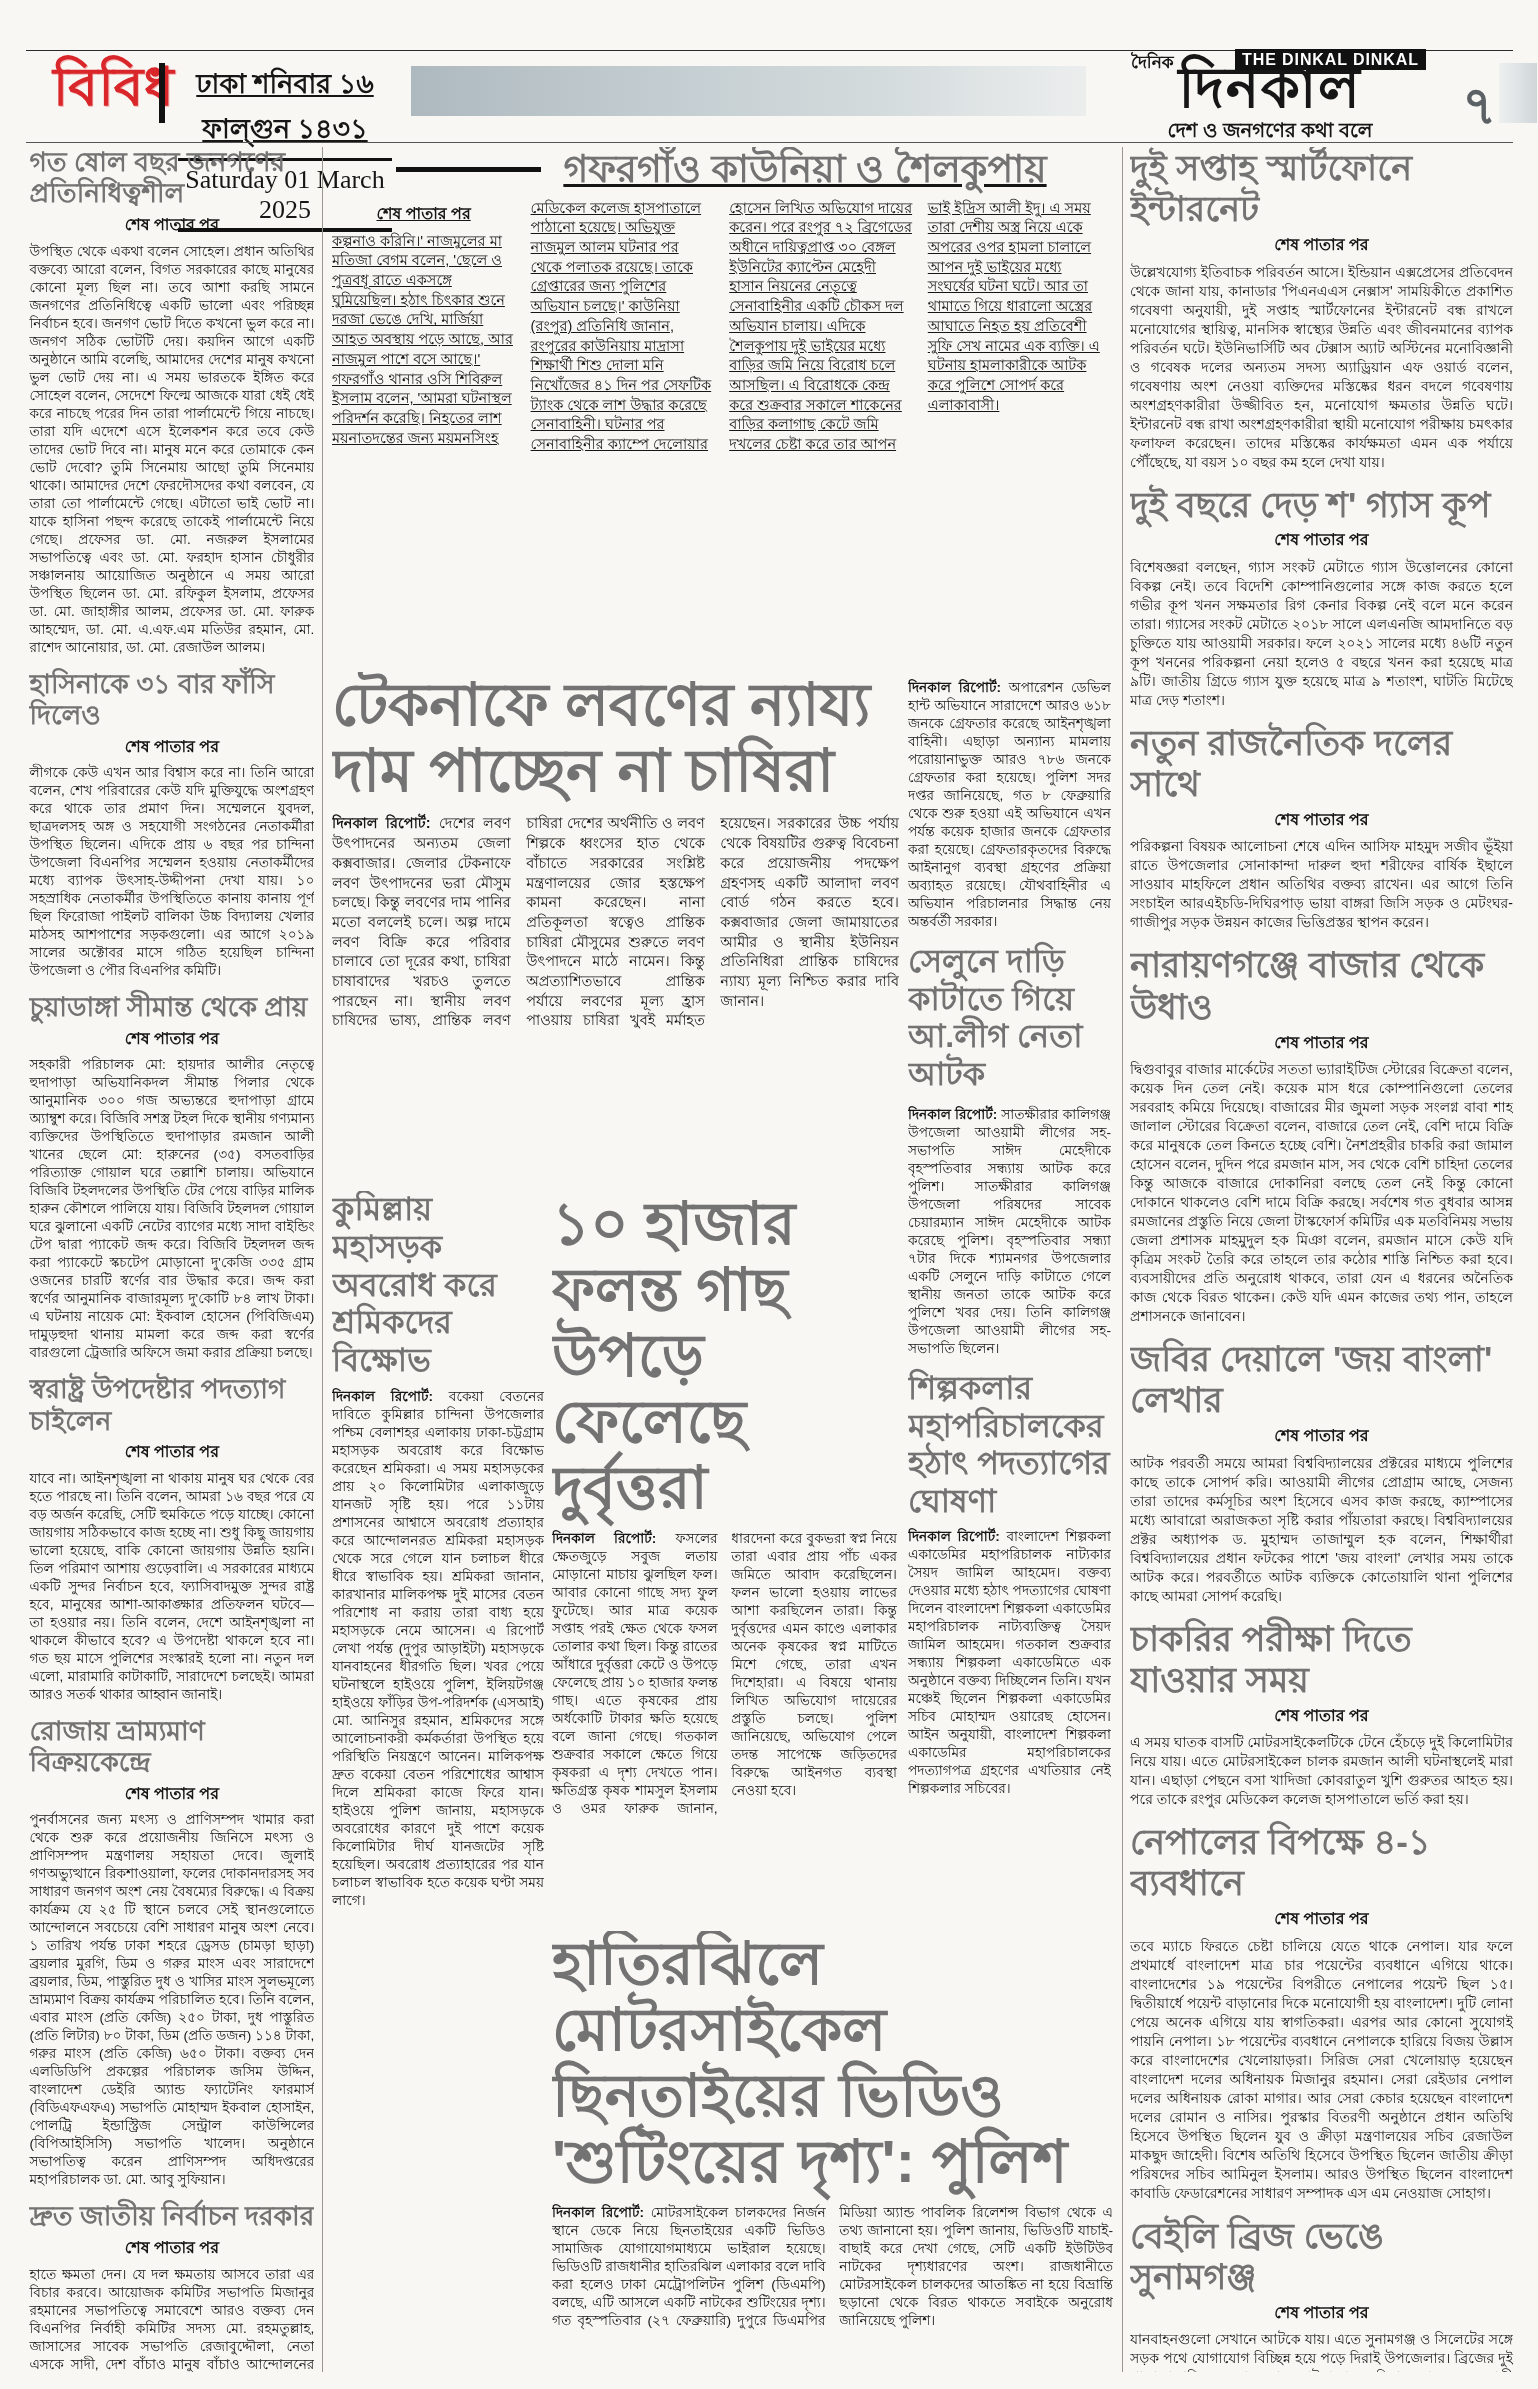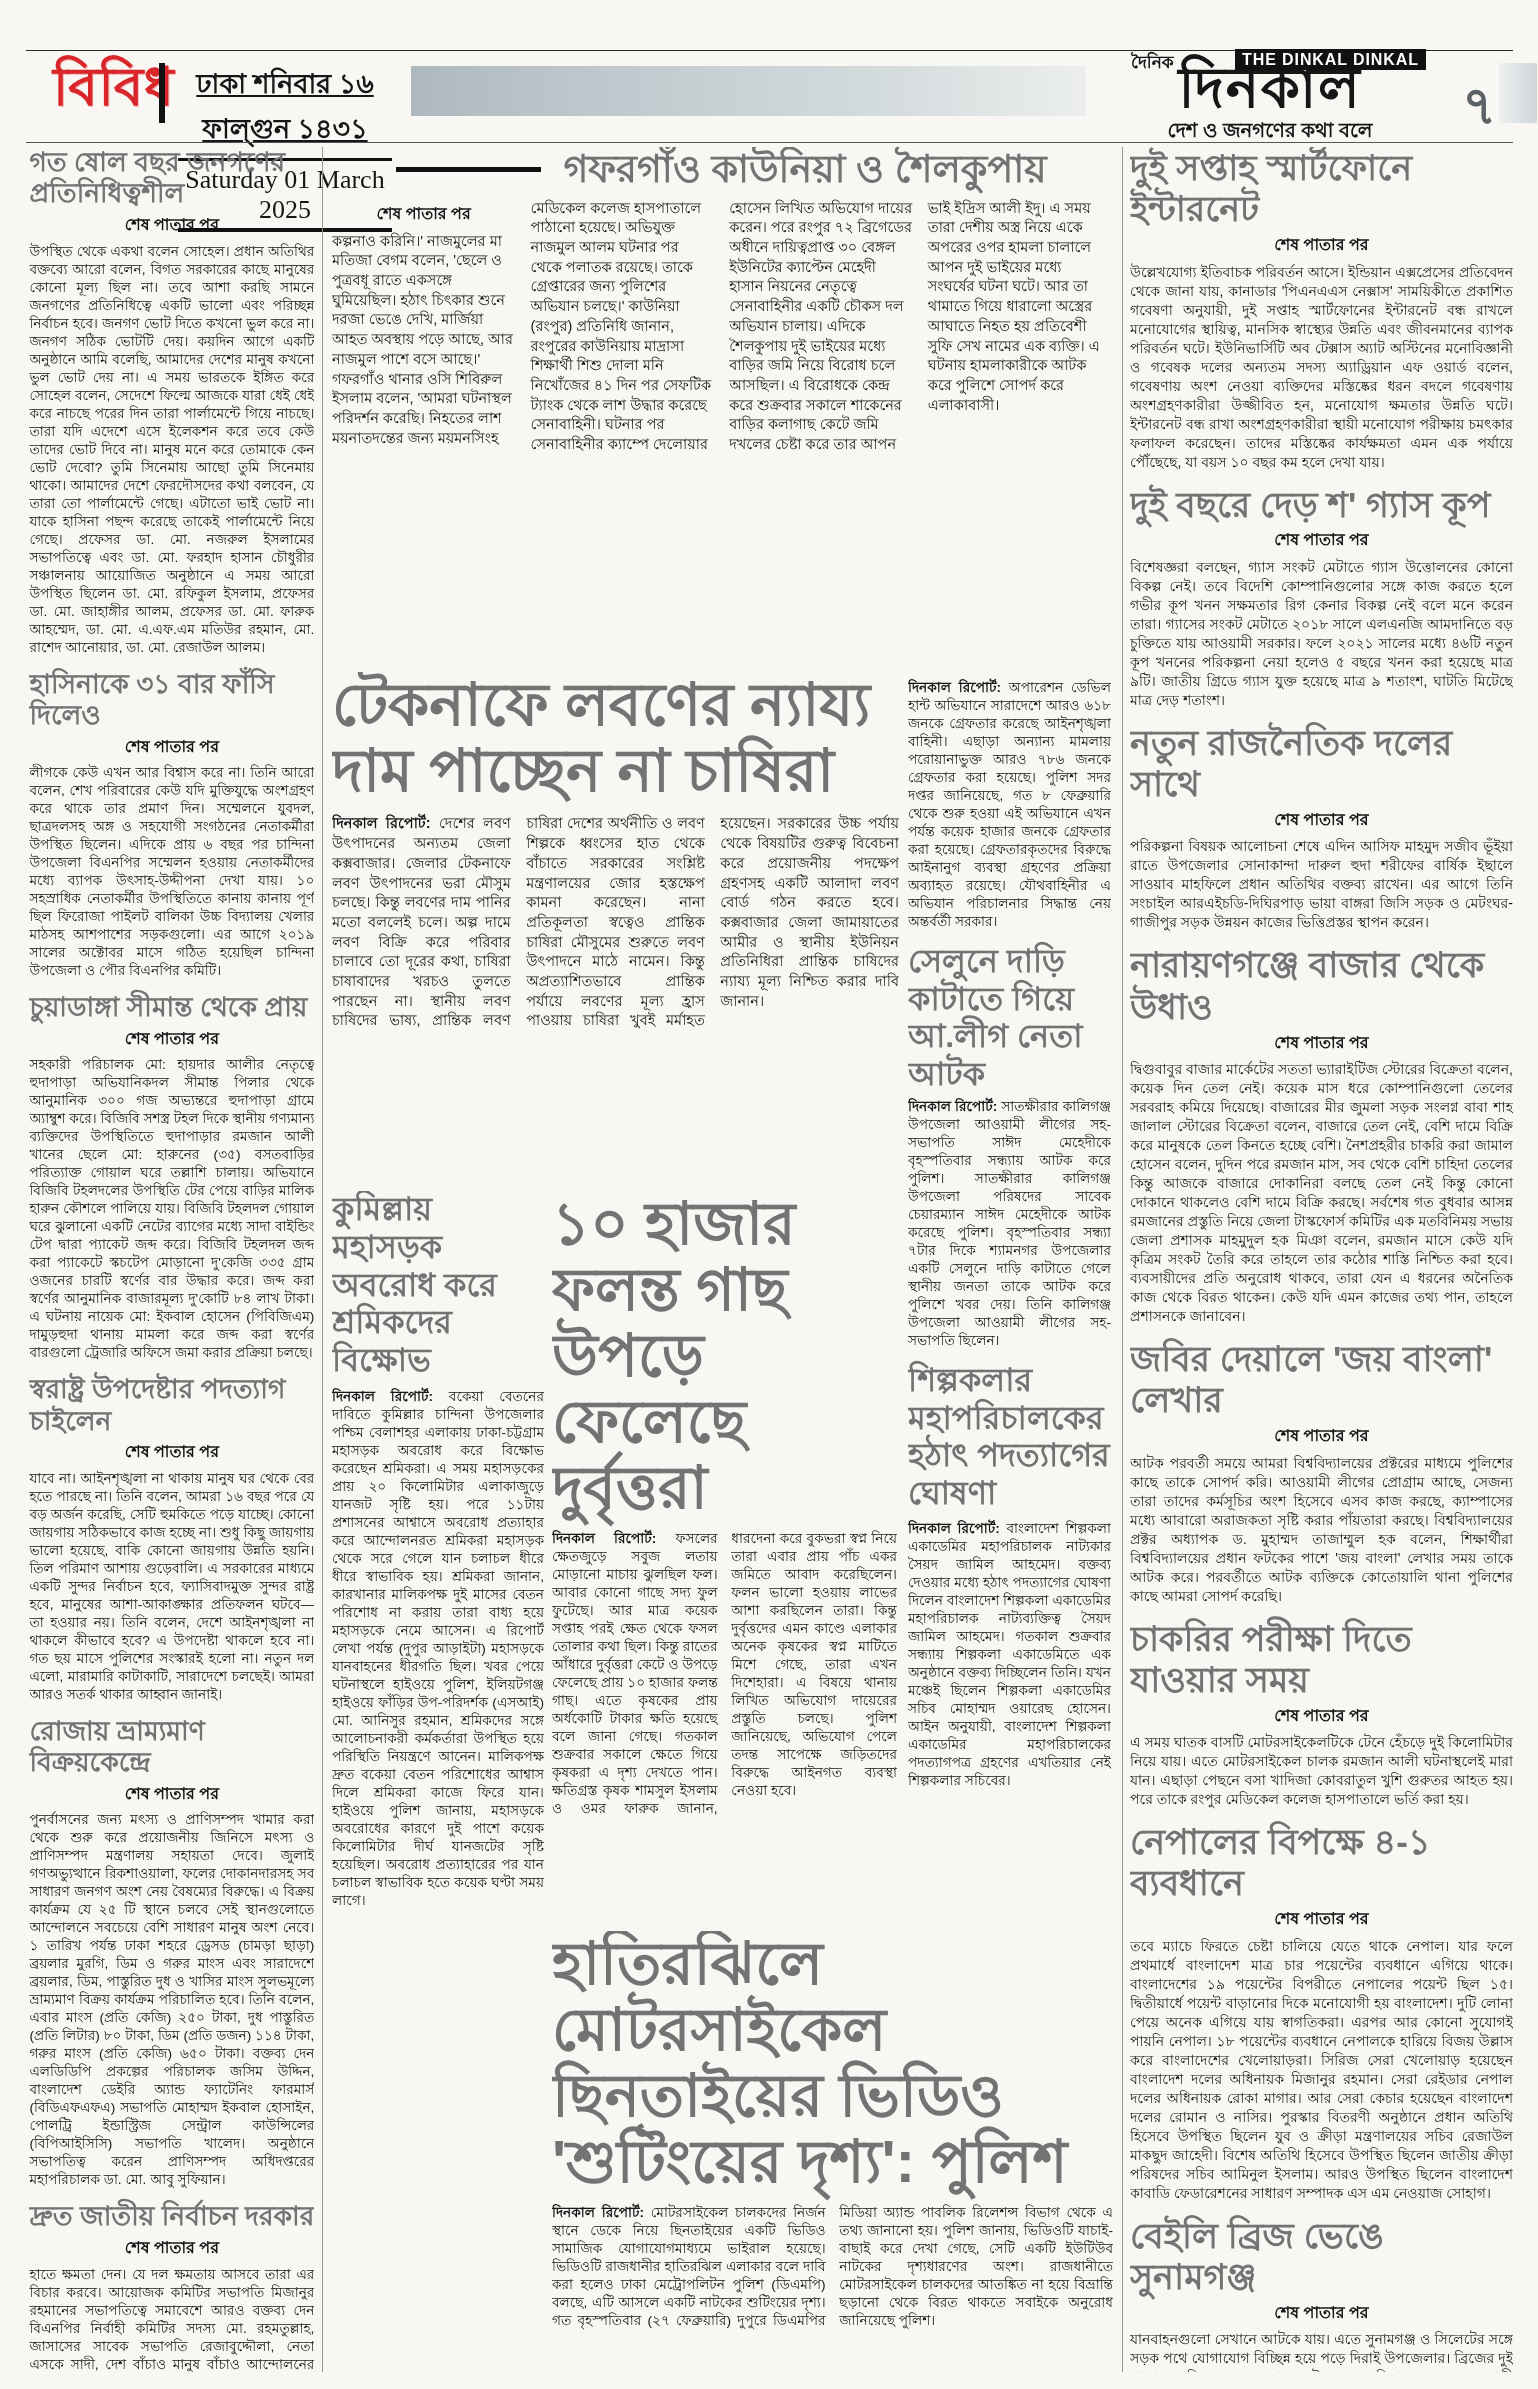--- a/index.html
+++ b/index.html
@@ -104,21 +104,21 @@
       <div class="bodytxt">পুনর্বাসনের জন্য মৎস্য ও প্রাণিসম্পদ খামার করা থেকে শুরু করে প্রয়োজনীয় জিনিসে মৎস্য ও প্রাণিসম্পদ মন্ত্রণালয় সহায়তা দেবে। জুলাই গণঅভ্যুত্থানে রিকশাওয়ালা, ফলের দোকানদারসহ সব সাধারণ জনগণ অংশ নেয় বৈষম্যের বিরুদ্ধে। এ বিক্রয় কার্যক্রম যে ২৫ টি স্থানে চলবে সেই স্থানগুলোতে আন্দোলনে সবচেয়ে বেশি সাধারণ মানুষ অংশ নেবে। ১ তারিখ পর্যন্ত ঢাকা শহরে ড্রেসড (চামড়া ছাড়া) ব্রয়লার মুরগি, ডিম ও গরুর মাংস এবং সারাদেশে ব্রয়লার, ডিম, পাস্তুরিত দুধ ও খাসির মাংস সুলভমূল্যে ভ্রাম্যমাণ বিক্রয় কার্যক্রম পরিচালিত হবে। তিনি বলেন, এবার মাংস (প্রতি কেজি) ২৫০ টাকা, দুধ পাস্তুরিত (প্রতি লিটার) ৮০ টাকা, ডিম (প্রতি ডজন) ১১৪ টাকা, গরুর মাংস (প্রতি কেজি) ৬৫০ টাকা। বক্তব্য দেন এলডিডিপি প্রকল্পের পরিচালক জসিম উদ্দিন, বাংলাদেশ ডেইরি অ্যান্ড ফ্যাটেনিং ফারমার্স (বিডিএফএফএ) সভাপতি মোহাম্মদ ইকবাল হোসাইন, পোলট্রি ইন্ডাস্ট্রিজ সেন্ট্রাল কাউন্সিলের (বিপিআইসিসি) সভাপতি খালেদ। অনুষ্ঠানে সভাপতিত্ব করেন প্রাণিসম্পদ অধিদপ্তরের মহাপরিচালক ডা. মো. আবু সুফিয়ান।</div>
     </div>
     <div class="art">
       <div class="hl sz1">দ্রুত জাতীয় নির্বাচন দরকার</div>
       <div class="kick">শেষ পাতার পর</div>
       <div class="bodytxt">হাতে ক্ষমতা দেন। যে দল ক্ষমতায় আসবে তারা এর বিচার করবে। আয়োজক কমিটির সভাপতি মিজানুর রহমানের সভাপতিত্বে সমাবেশে আরও বক্তব্য দেন বিএনপির নির্বাহী কমিটির সদস্য মো. রহমতুল্লাহ, জাসাসের সাবেক সভাপতি রেজাবুদ্দৌলা, নেতা এসকে সাদী, দেশ বাঁচাও মানুষ বাঁচাও আন্দোলনের সভাপতি রকিবুল ইসলাম রিপন, বাংলাদেশ গণতান্ত্রিক পার্টির সাংগঠনিক সম্পাদক মীর আমির হোসেন আমু প্রমুখ।</div>
     </div>
 
   </div>
 
-  <div id="band-mid-top" class="band" style="left:306px;top:0;width:779px;height:521px;">
+  <div id="band-mid-top" class="band" style="left:306px;top:0;width:779px;height:521px;text-decoration:underline;">
     <div class="hl-row">
       <span class="dash"></span>
       <span class="hl sz2">গফরগাঁও কাউনিয়া ও শৈলকুপায়</span>
     </div>
     <div class="cols4" style="margin-top:6.8px;">
       <div class="kick">শেষ পাতার পর</div>
       <span class="bodytxt">কল্পনাও করিনি।' নাজমুলের মা মতিজা বেগম বলেন, 'ছেলে ও পুত্রবধূ রাতে একসঙ্গে ঘুমিয়েছিল। হঠাৎ চিৎকার শুনে দরজা ভেঙে দেখি, মার্জিয়া আহত অবস্থায় পড়ে আছে, আর নাজমুল পাশে বসে আছে।' গফরগাঁও থানার ওসি শিবিরুল ইসলাম বলেন, 'আমরা ঘটনাস্থল পরিদর্শন করেছি। নিহতের লাশ ময়নাতদন্তের জন্য ময়মনসিংহ মেডিকেল কলেজ হাসপাতালে পাঠানো হয়েছে। অভিযুক্ত নাজমুল আলম ঘটনার পর থেকে পলাতক রয়েছে। তাকে গ্রেপ্তারের জন্য পুলিশের অভিযান চলছে।' কাউনিয়া (রংপুর) প্রতিনিধি জানান, রংপুরের কাউনিয়ায় মাদ্রাসা শিক্ষার্থী শিশু দোলা মনি নিখোঁজের ৪১ দিন পর সেফটিক ট্যাংক থেকে লাশ উদ্ধার করেছে সেনাবাহিনী। ঘটনার পর সেনাবাহিনীর ক্যাম্পে দেলোয়ার হোসেন লিখিত অভিযোগ দায়ের করেন। পরে রংপুর ৭২ ব্রিগেডের অধীনে দায়িত্বপ্রাপ্ত ৩০ বেঙ্গল ইউনিটের ক্যাপ্টেন মেহেদী হাসান নিয়নের নেতৃত্বে সেনাবাহিনীর একটি চৌকস দল অভিযান চালায়। এদিকে শৈলকুপায় দুই ভাইয়ের মধ্যে বাড়ির জমি নিয়ে বিরোধ চলে আসছিল। এ বিরোধকে কেন্দ্র করে শুক্রবার সকালে শাকেনের বাড়ির কলাগাছ কেটে জমি দখলের চেষ্টা করে তার আপন ভাই ইদ্রিস আলী ইদু। এ সময় তারা দেশীয় অস্ত্র নিয়ে একে অপরের ওপর হামলা চালালে আপন দুই ভাইয়ের মধ্যে সংঘর্ষের ঘটনা ঘটে। আর তা থামাতে গিয়ে ধারালো অস্ত্রের আঘাতে নিহত হয় প্রতিবেশী সুফি সেখ নামের এক ব্যক্তি। এ ঘটনায় হামলাকারীকে আটক করে পুলিশে সোপর্দ করে এলাকাবাসী।</span>
     </div>
   </div>
 
@@ -156,21 +156,21 @@
 
   <div class="band" style="left:882px;top:525px;width:203px;height:1253px;">
     <div class="art">
       <div class="bodytxt" style="margin-top:6.8px;">
         <span class="rep">দিনকাল রিপোর্ট:</span>
         <span>অপারেশন ডেভিল হান্ট অভিযানে সারাদেশে আরও ৬১৮ জনকে গ্রেফতার করেছে আইনশৃঙ্খলা বাহিনী। এছাড়া অন্যান্য মামলায় পরোয়ানাভুক্ত আরও ৭৮৬ জনকে গ্রেফতার করা হয়েছে। পুলিশ সদর দপ্তর জানিয়েছে, গত ৮ ফেব্রুয়ারি থেকে শুরু হওয়া এই অভিযানে এখন পর্যন্ত কয়েক হাজার জনকে গ্রেফতার করা হয়েছে। গ্রেফতারকৃতদের বিরুদ্ধে আইনানুগ ব্যবস্থা গ্রহণের প্রক্রিয়া অব্যাহত রয়েছে। যৌথবাহিনীর এ অভিযান পরিচালনার সিদ্ধান্ত নেয় অন্তর্বর্তী সরকার।</span>
       </div>
     </div>
     <div class="art">
       <div class="hl sz4">সেলুনে দাড়ি কাটাতে গিয়ে আ.লীগ নেতা আটক</div>
-      <div class="bodytxt" style="margin-top:4px;">
+      <div class="bodytxt" style="margin-top:12px;">
         <span class="rep">দিনকাল রিপোর্ট:</span>
         <span>সাতক্ষীরার কালিগঞ্জ উপজেলা আওয়ামী লীগের সহ-সভাপতি সাঈদ মেহেদীকে বৃহস্পতিবার সন্ধ্যায় আটক করে পুলিশ। সাতক্ষীরার কালিগঞ্জ উপজেলা পরিষদের সাবেক চেয়ারম্যান সাঈদ মেহেদীকে আটক করেছে পুলিশ। বৃহস্পতিবার সন্ধ্যা ৭টার দিকে শ্যামনগর উপজেলার একটি সেলুনে দাড়ি কাটাতে গেলে স্থানীয় জনতা তাকে আটক করে পুলিশে খবর দেয়। তিনি কালিগঞ্জ উপজেলা আওয়ামী লীগের সহ-সভাপতি ছিলেন।</span>
       </div>
     </div>
     <div class="art">
       <div class="hl sz4">শিল্পকলার মহাপরিচালকের হঠাৎ পদত্যাগের ঘোষণা</div>
       <div class="bodytxt" style="margin-top:6.8px;">
         <span class="rep">দিনকাল রিপোর্ট:</span>
         <span>বাংলাদেশ শিল্পকলা একাডেমির মহাপরিচালক নাট্যকার সৈয়দ জামিল আহমেদ। বক্তব্য দেওয়ার মধ্যে হঠাৎ পদত্যাগের ঘোষণা দিলেন বাংলাদেশ শিল্পকলা একাডেমির মহাপরিচালক নাট্যব্যক্তিত্ব সৈয়দ জামিল আহমেদ। গতকাল শুক্রবার সন্ধ্যায় শিল্পকলা একাডেমিতে এক অনুষ্ঠানে বক্তব্য দিচ্ছিলেন তিনি। যখন মঞ্চেই ছিলেন শিল্পকলা একাডেমির সচিব মোহাম্মদ ওয়ারেছ হোসেন। আইন অনুযায়ী, বাংলাদেশ শিল্পকলা একাডেমির মহাপরিচালকের পদত্যাগপত্র গ্রহণের এখতিয়ার নেই শিল্পকলার সচিবের।</span>
       </div>

